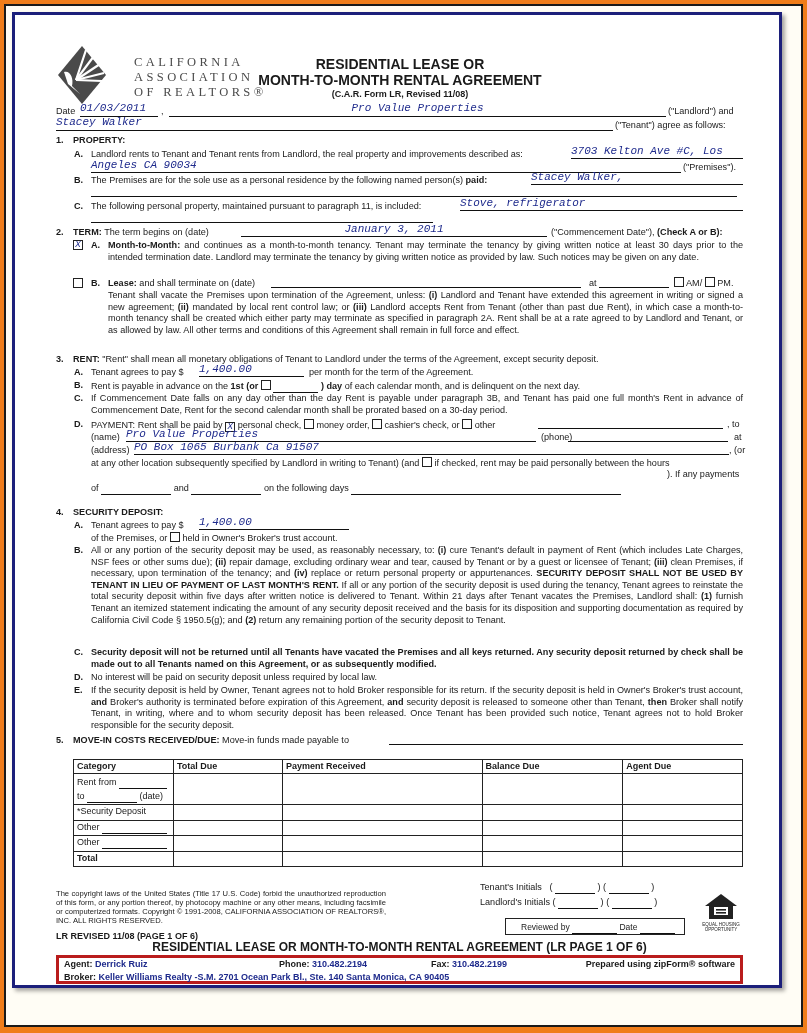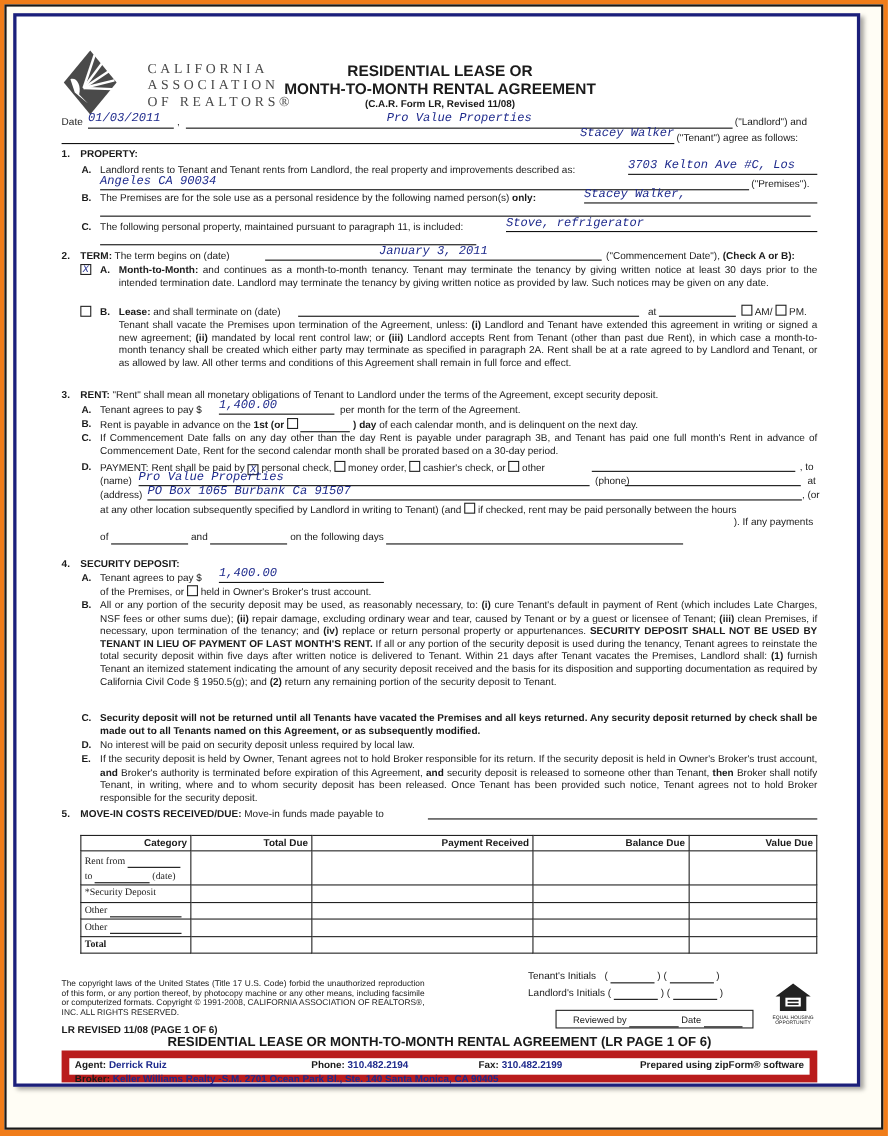--- a/index.html
+++ b/index.html
@@ -16,24 +16,24 @@
   .num { position: absolute; left: 56px; font-weight: bold; }
   .let { position: absolute; left: 74px; font-weight: bold; }
   .txt { position: absolute; left: 91px; width: 652px; text-align: justify; }
   .line { position: absolute; height: 0; border-bottom: 1px solid #111; }
   
   .logo-text { position: absolute; left: 110px; top: 55px; font-family: "Liberation Serif", serif; font-size: 12.5px; letter-spacing: 3.4px; color: #4a4a4a; line-height: 15px; margin-left: 24px; }
   .title { position: absolute; left: 200px; width: 400px; text-align: center; font-weight: bold; }
   
   table.costs { position: absolute; left: 73px; top: 759px; width: 670px; border-collapse: collapse; font-size: 9px; }
   table.costs td, table.costs th { border: 1px solid #222; height: 15.5px; padding: 0 3px; }
-  table.costs th { font-weight: bold; text-align: right; height: 14px; }
-  table.costs td.cat { width: 100px; font-family: Liberation Serif, serif; }
+  table.costs th { font-weight: bold; text-align: left; height: 14px; }
+  table.costs td.cat { width: 100px; }
   .mini-line { display: inline-block; border-bottom: 1px solid #111; vertical-align: bottom; }
-  .footer-box { position: absolute; left: 56px; top: 955px; width: 687px; height: 29px; border: 7px solid #b91c1c; font-size: 9px; }
+  .footer-box { position: absolute; left: 56px; top: 955px; width: 687px; height: 29px; border: 3px solid #b91c1c; font-size: 9px; }
   .footer-box .blue { color: #1e2a8c; font-weight: bold; }
   .review-box { position: absolute; left: 505px; top: 918px; width: 180px; height: 17px; border: 1px solid #222; font-size: 8.5px; padding: 3px 0 0 15px; }
 </style>
 </head>
 <body>
 
 <div class="frame-outer"></div>
 <div class="frame-inner"></div>
 
 <div class="page">
@@ -57,34 +57,34 @@
 
   <div class="title" style="top:57px;font-size:14px;line-height:15px">RESIDENTIAL LEASE OR</div>
   <div class="title" style="top:73px;font-size:14px;line-height:15px">MONTH-TO-MONTH RENTAL AGREEMENT</div>
   <div class="title" style="top:89px;font-size:9px;line-height:10px">(C.A.R. Form LR, Revised 11/08)</div>
 
   <div class="abs" style="left:56px;top:106px">Date</div>
   <div class="abs fill uline" style="left:80px;top:103px;width:78px;height:14px">01/03/2011</div>
   <div class="abs" style="left:161px;top:106px">,</div>
   <div class="abs fill uline" style="left:169px;top:103px;width:497px;height:14px;text-align:center">Pro Value Properties</div>
   <div class="abs" style="left:668px;top:106px">("Landlord") and</div>
-  <div class="abs fill uline" style="left:56px;top:117px;width:557px;height:14px;text-align:right">Stacey Walker</div>
+  <div class="abs fill uline" style="left:56px;top:117px;width:557px;height:14px;text-align:left">Stacey Walker</div>
   <div class="abs" style="left:615px;top:120px">("Tenant") agree as follows:</div>
 
   <div class="num" style="top:135px">1.</div>
   <div class="abs b" style="left:73px;top:135px">PROPERTY:</div>
 
   <div class="let" style="top:149px">A.</div>
   <div class="abs" style="left:91px;top:149px">Landlord rents to Tenant and Tenant rents from Landlord, the real property and improvements described as:</div>
   <div class="abs fill uline" style="left:571px;top:146px;width:172px;height:13px">3703 Kelton Ave #C, Los</div>
   <div class="abs fill uline" style="left:91px;top:160px;width:590px;height:13px">Angeles  CA  90034</div>
   <div class="abs" style="left:683px;top:162px">("Premises").</div>
 
   <div class="let" style="top:175px">B.</div>
-  <div class="abs" style="left:91px;top:175px"><span>The Premises are for the sole use as a personal residence by the following named person(s)</span> <span class="b">only:</span></div>
+  <div class="abs" style="left:91px;top:175px"><span>The Premises are for the sole use as a personal residence by the following named person(s)</span> <span class="b">paid:</span></div>
   <div class="abs fill uline" style="left:531px;top:172px;width:212px;height:13px">Stacey Walker,</div>
   <div class="line" style="left:91px;top:196px;width:646px"></div>
 
   <div class="let" style="top:201px">C.</div>
   <div class="abs" style="left:91px;top:201px">The following personal property, maintained pursuant to paragraph 11, is included:</div>
   <div class="abs fill uline" style="left:460px;top:198px;width:283px;height:13px">Stove, refrigerator</div>
   <div class="line" style="left:91px;top:222px;width:342px"></div>
 
   <div class="num" style="top:227px">2.</div>
   <div class="abs" style="left:73px;top:227px"><span class="b">TERM:</span> <span>The term begins on (date)</span></div>
@@ -161,21 +161,21 @@
   <div class="abs" style="left:73px;top:735px"><span class="b">MOVE-IN COSTS RECEIVED/DUE:</span> <span>Move-in funds made payable to</span></div>
   <div class="line" style="left:389px;top:744px;width:354px"></div>
 
   <table class="costs">
     <tbody>
         <tr>
       <th>Category</th>
       <th>Total Due</th>
       <th>Payment Received</th>
       <th>Balance Due</th>
-      <th>Value Due</th>
+      <th>Agent Due</th>
     </tr>
     <tr>
       <td class="cat" style="height:31px;line-height:14px">
         <span>Rent from</span> <span class="mini-line" style="width:48px"></span><br>
         <span>to</span> <span class="mini-line" style="width:50px"></span> <span>(date)</span>
       </td>
       <td></td>
           <td></td>
           <td></td>
           <td></td>

